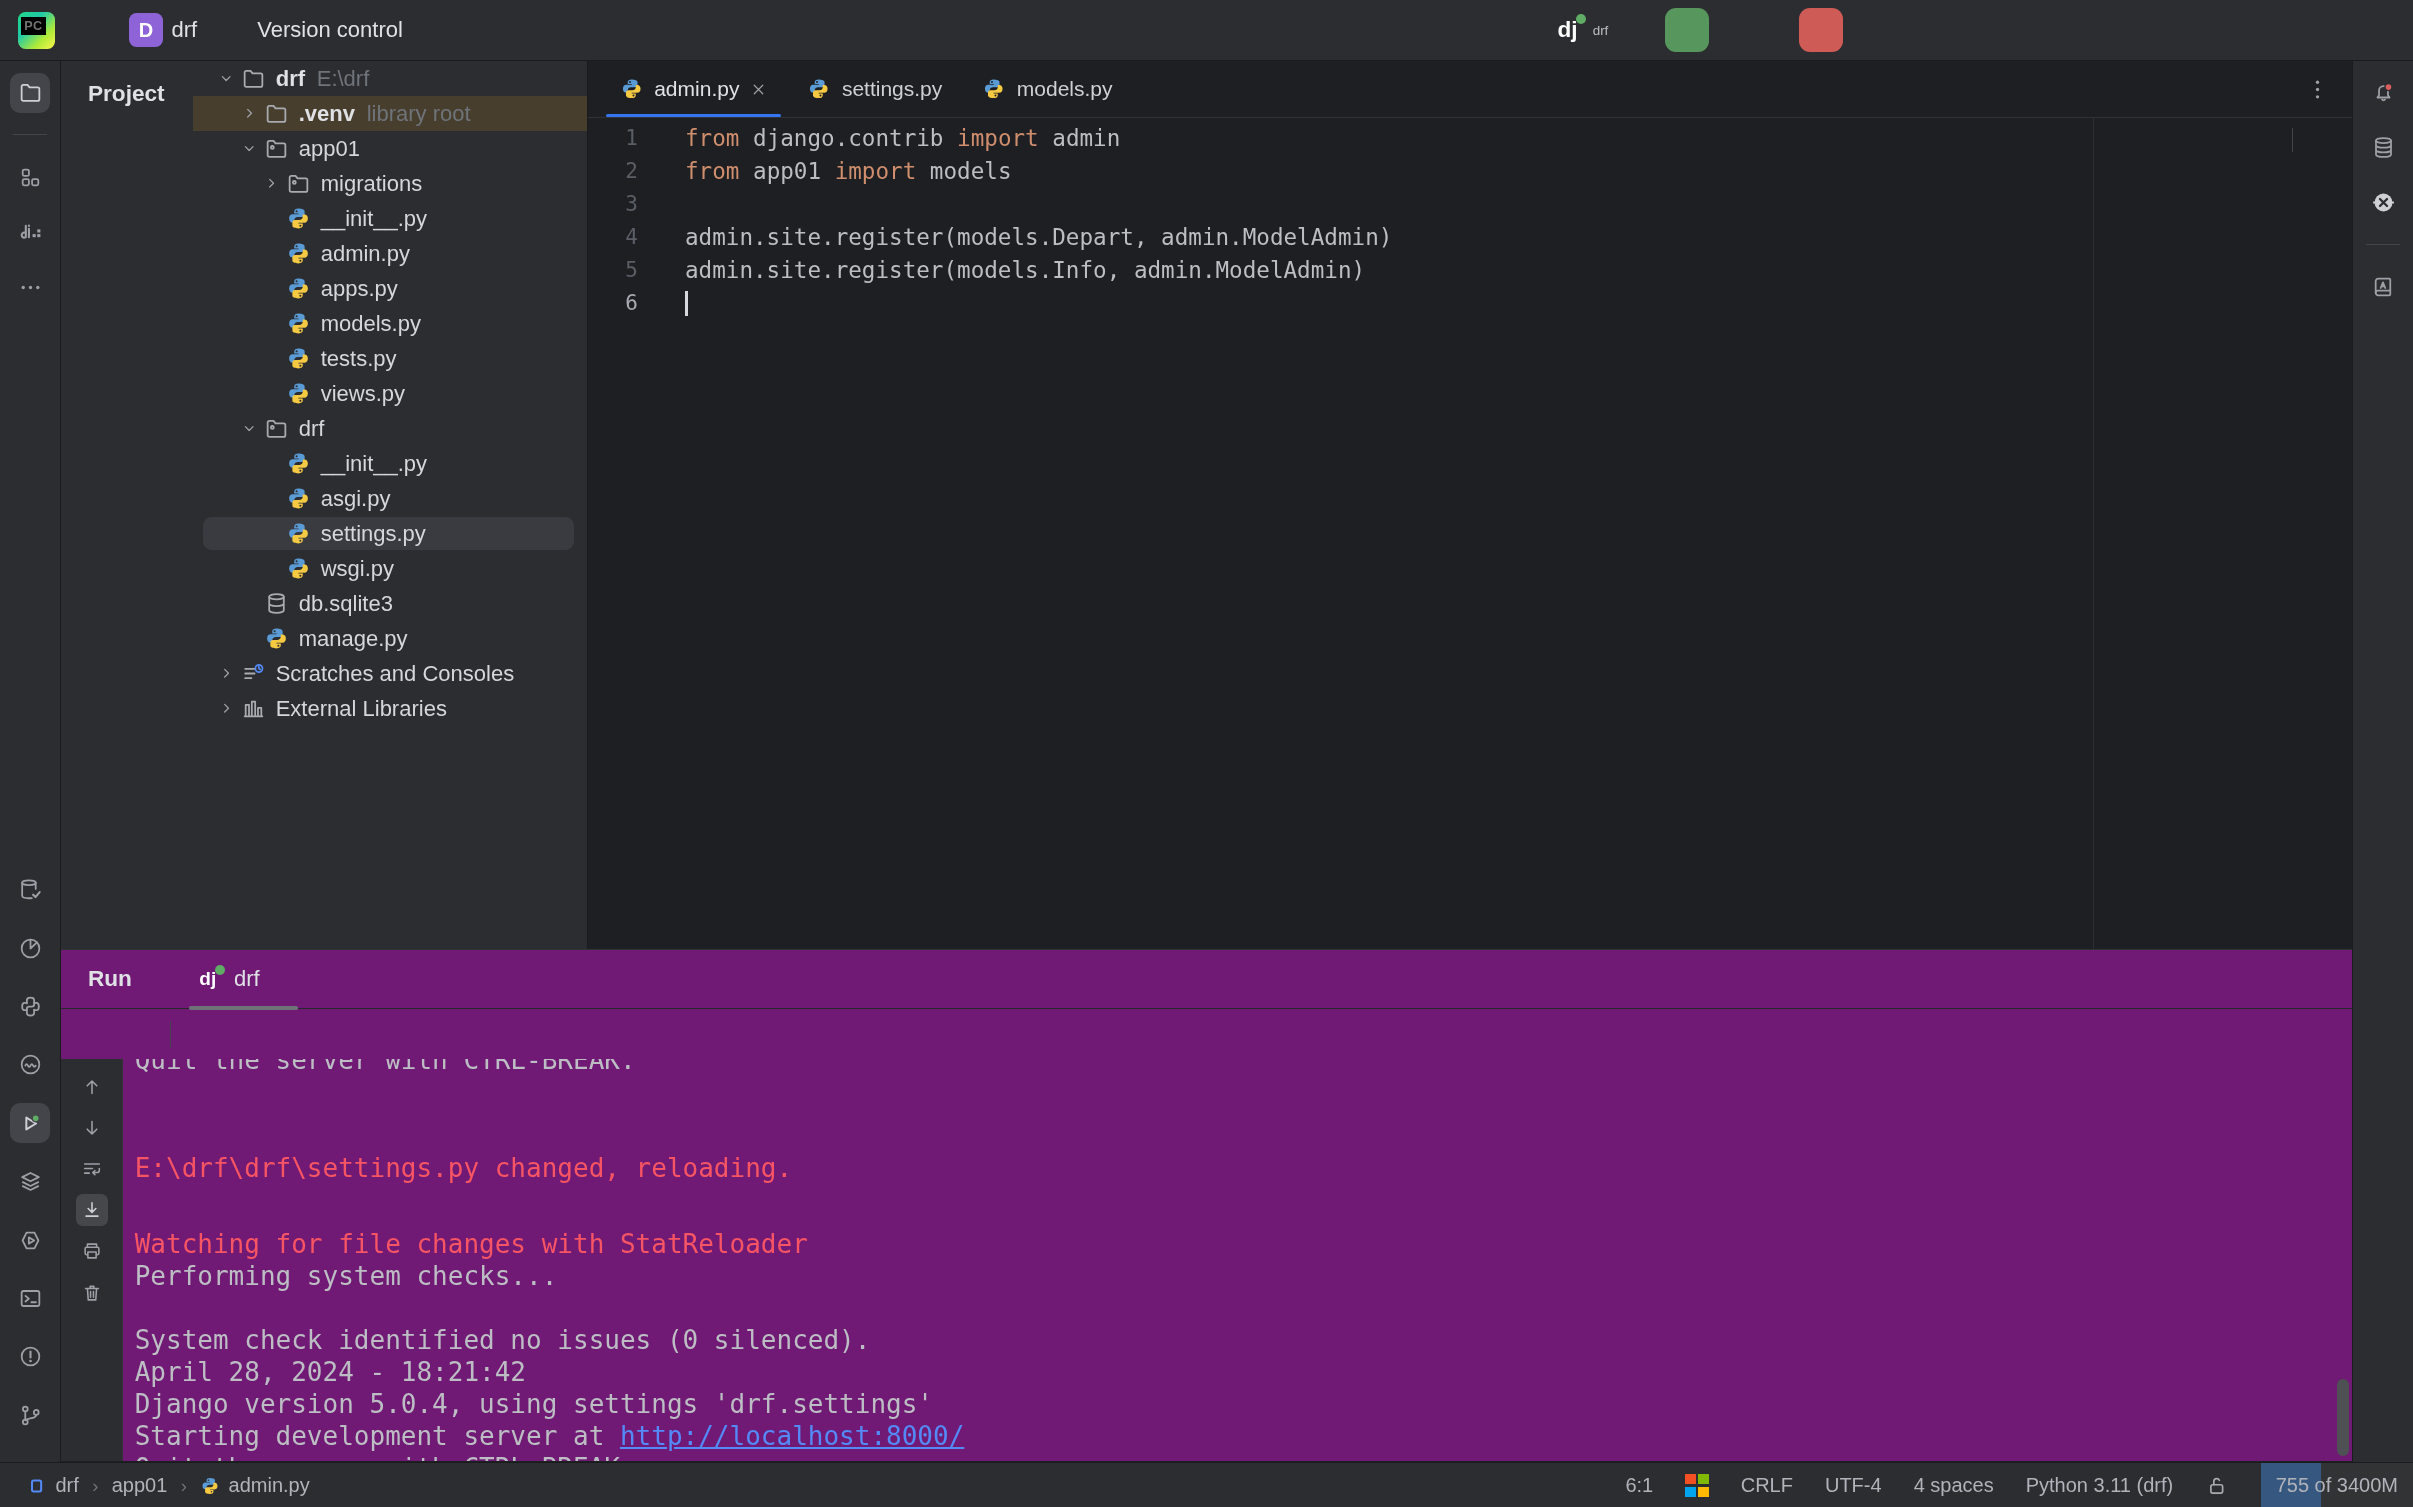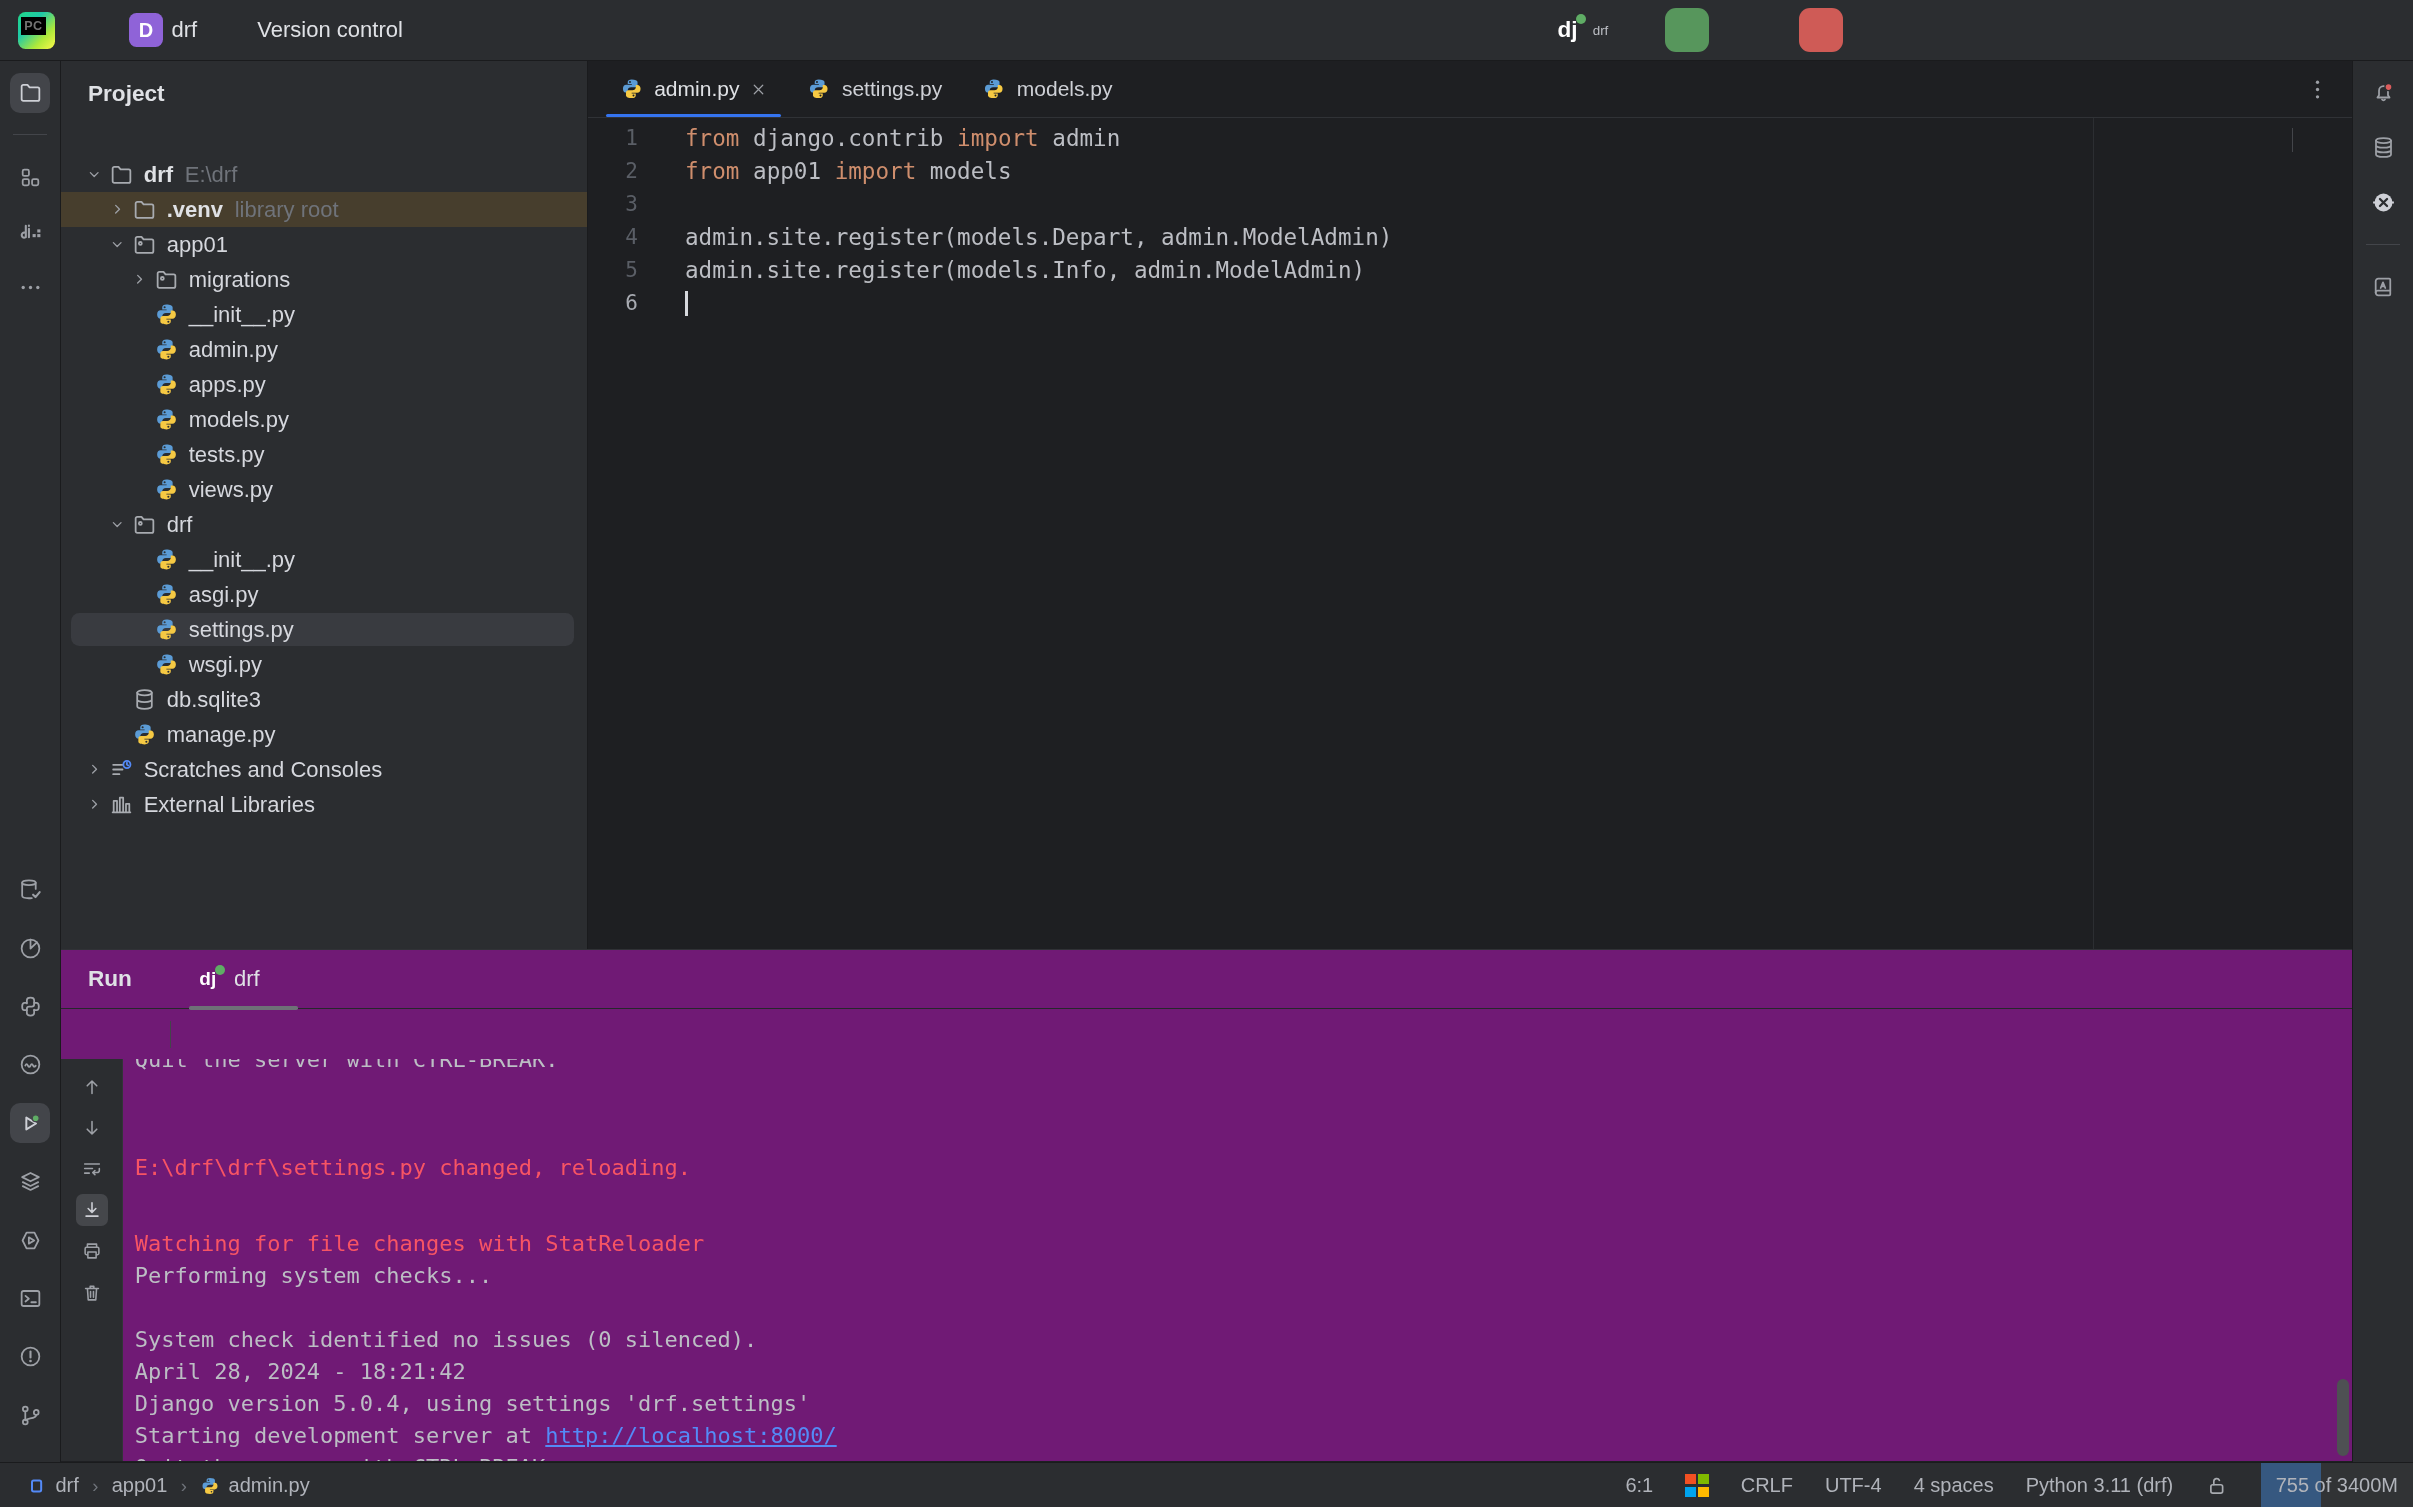--- a/index.html
+++ b/index.html
@@ -55,21 +55,21 @@
   .strip-btn.active { background:#43454a; color:#ced0d6; }
   .strip-divider { width:34px; height:0.8px; background:#43454a; margin:6.7px 0 22px 0; }
   .strip-bottom { margin-top:auto; display:flex; flex-direction:column; align-items:center; }
   .strip-bottom .strip-btn { margin-bottom:18.4px; }
 
   .center { flex:1; display:flex; flex-direction:column; min-width:0; }
   .upper { height:888px; display:flex; min-height:0; }
 
   
   .project { width:527px; flex:none; background:#2b2d30; border-right:0.8px solid #1a1b1d;
-    display:flex; flex-direction:column;gap:31px; }
+    display:flex; flex-direction:row; }
   .proj-header { height:65px; display:flex; align-items:center; padding-left:27px; gap:10px; }
   .proj-title { font-weight:bold; font-size:22.6px; color:#dfe1e5; }
   .tree { flex:1; overflow:hidden; }
   .trow { height:35px; display:flex; align-items:center; position:relative; font-size:22px;
     color:#d5d7dd; white-space:nowrap; }
   .trow > * { position:relative; z-index:1; }
   .trow.sel-f::before { content:''; position:absolute; left:10px; right:13.4px; top:0.8px; bottom:0.8px;
     background:#393b40; border-radius:8.4px; z-index:0; }
   .trow.sel-u::before { content:''; position:absolute; left:0; right:0; top:0; bottom:0;
     background:#473e2d; z-index:0; }
@@ -123,21 +123,21 @@
   .rt-kebab { color:#9da0a6; }
   .rt-sep { width:0.8px; height:27px; background:#43454a; }
   .run-body { flex:1; display:flex; min-height:0; position:relative; }
   .con-gutter { width:62px; background:#2b2d30; border-right:0.8px solid #323438; flex:none;
     display:flex; flex-direction:column; align-items:center; padding-top:11.7px; gap:9.2px; }
   .cg-btn { width:32px; height:32px; border-radius:6.7px; display:flex; align-items:center;
     justify-content:center; color:#9da0a6; }
   .cg-btn .ico { width:22px; height:22px; }
   .cg-btn.active { background:#45474b; color:#ced0d6; }
   .console { flex:1; overflow:hidden; padding-left:11.7px; font-family:"DejaVu Sans Mono", monospace;
-    font-size:22px; line-height:32px; }
+    font-size:26px; line-height:32px; }
   .console .first { margin-top:-15px; }
   .err { color:#f75464;margin-top:44px; }
   .lnk { color:#548af7; text-decoration:underline; }
   .run-scroll { position:absolute; right:3.4px; bottom:5px; width:11.7px; height:77px;
     background:#4e5053; border-radius:5.9px; }
 
   
   .statusbar { height:46px; background:#2b2d30; border-top:0.8px solid #1a1b1d; display:flex;
     align-items:center; padding:0 0 0 27px; font-size:20px; color:#b0b3ba; flex:none; }
   .bc { display:flex; align-items:center; gap:13.4px; }

